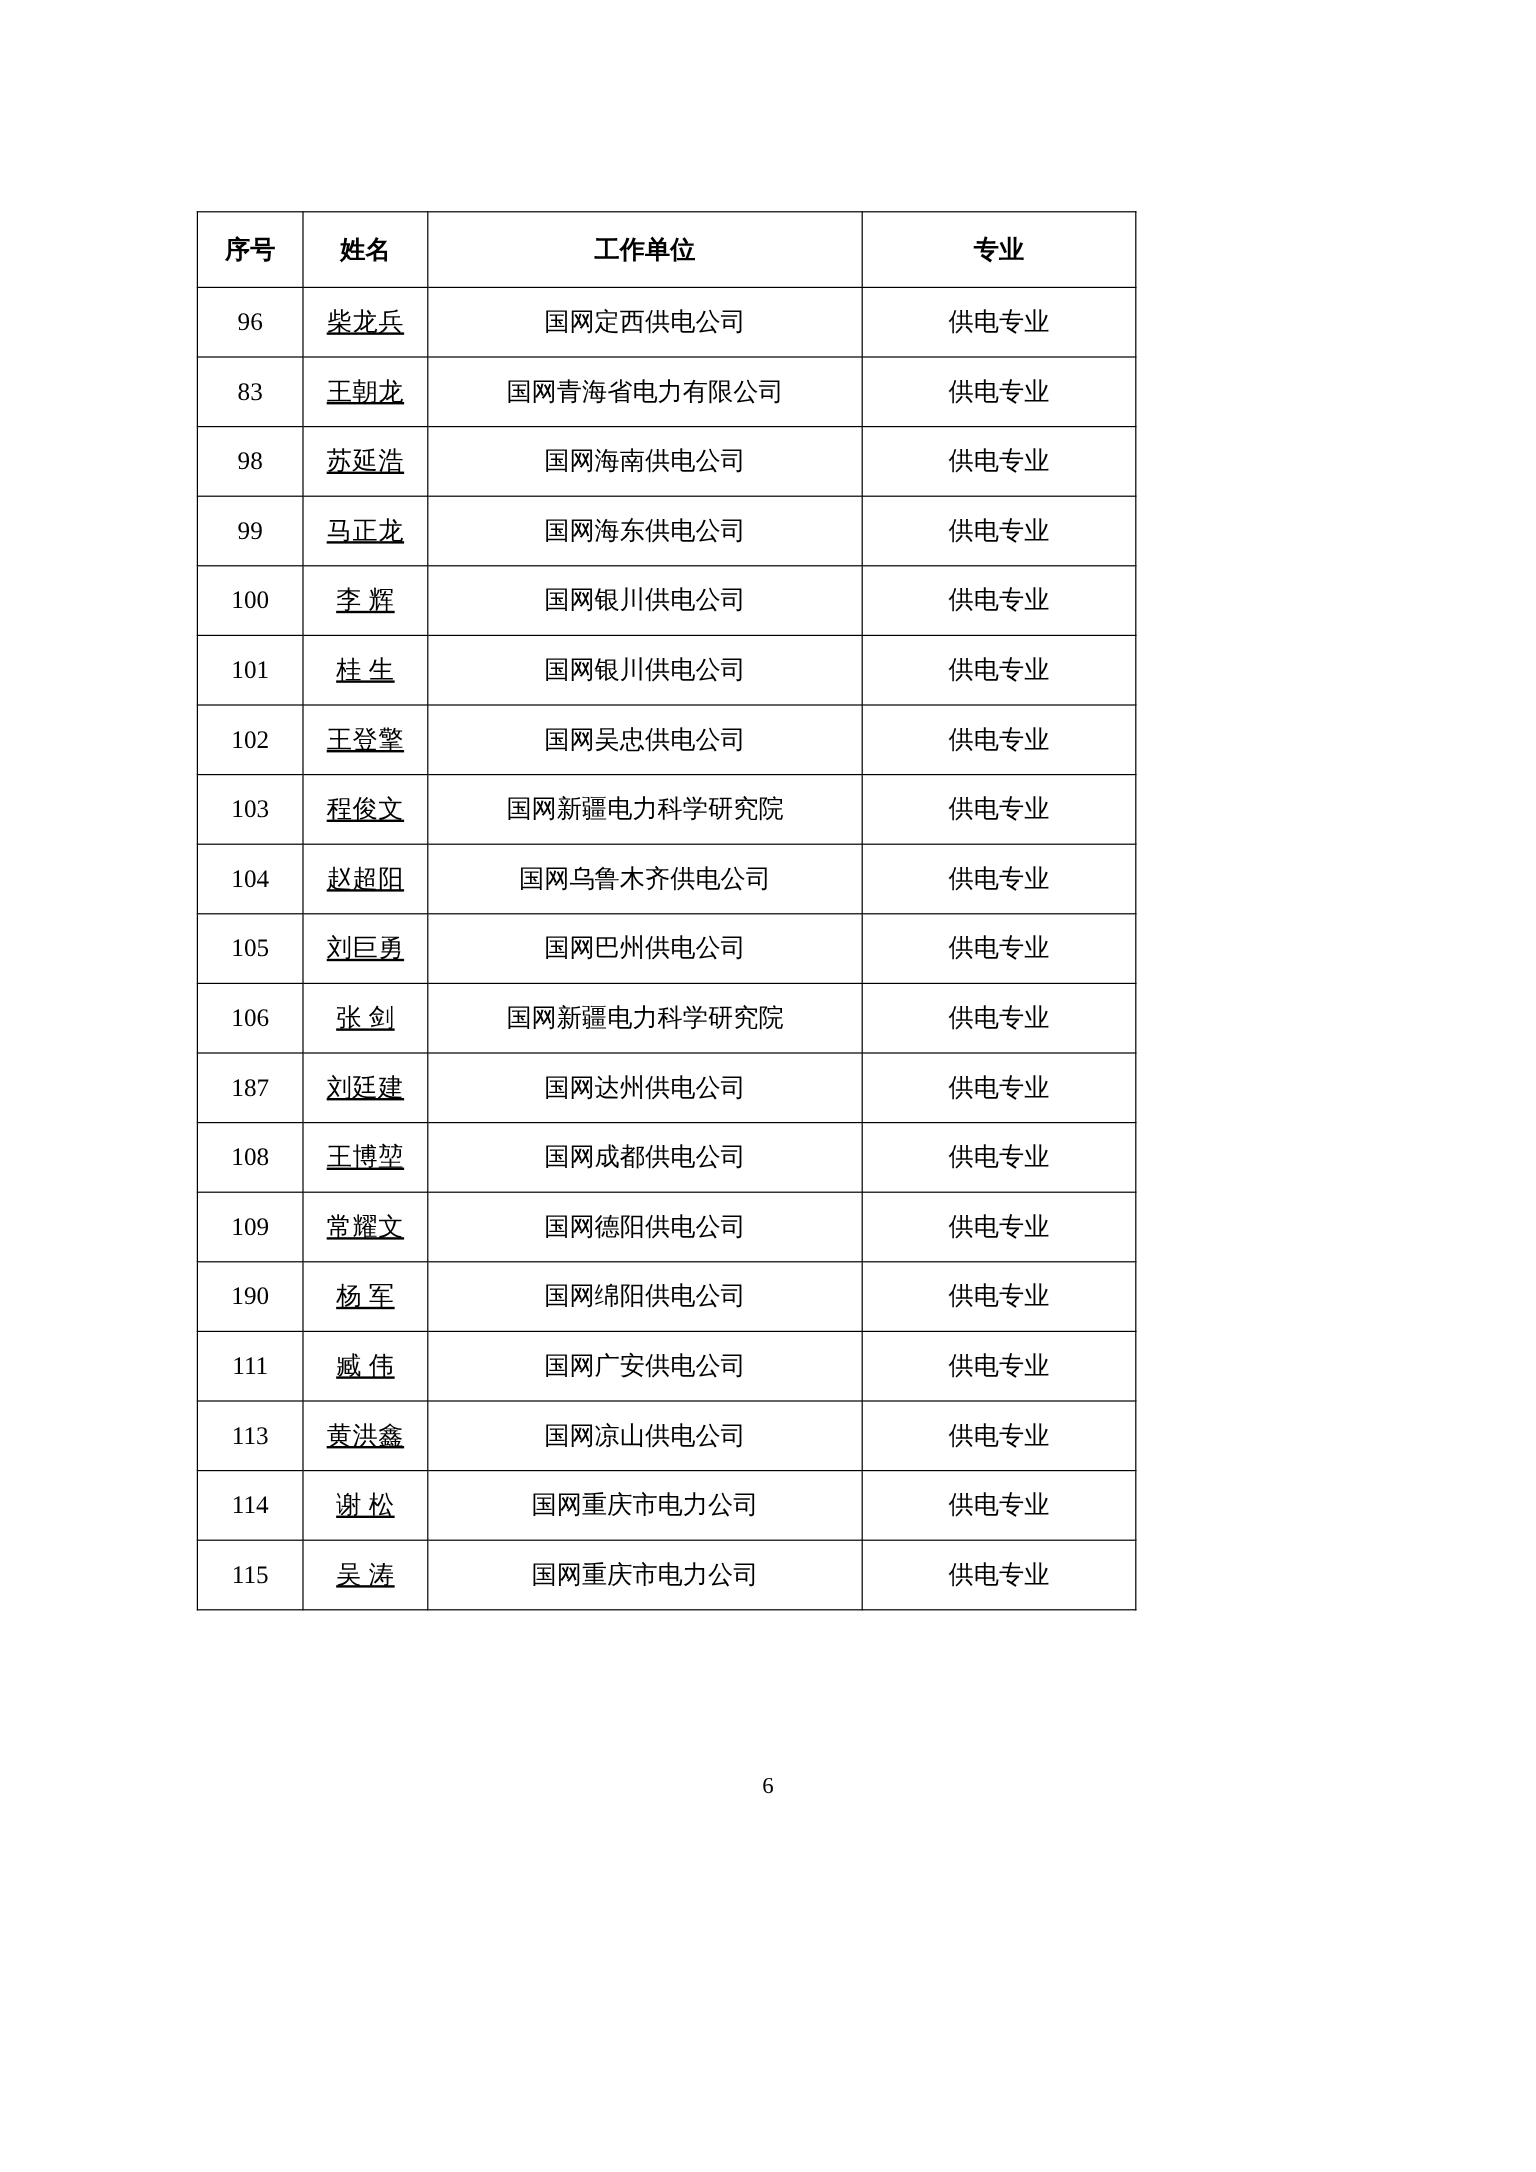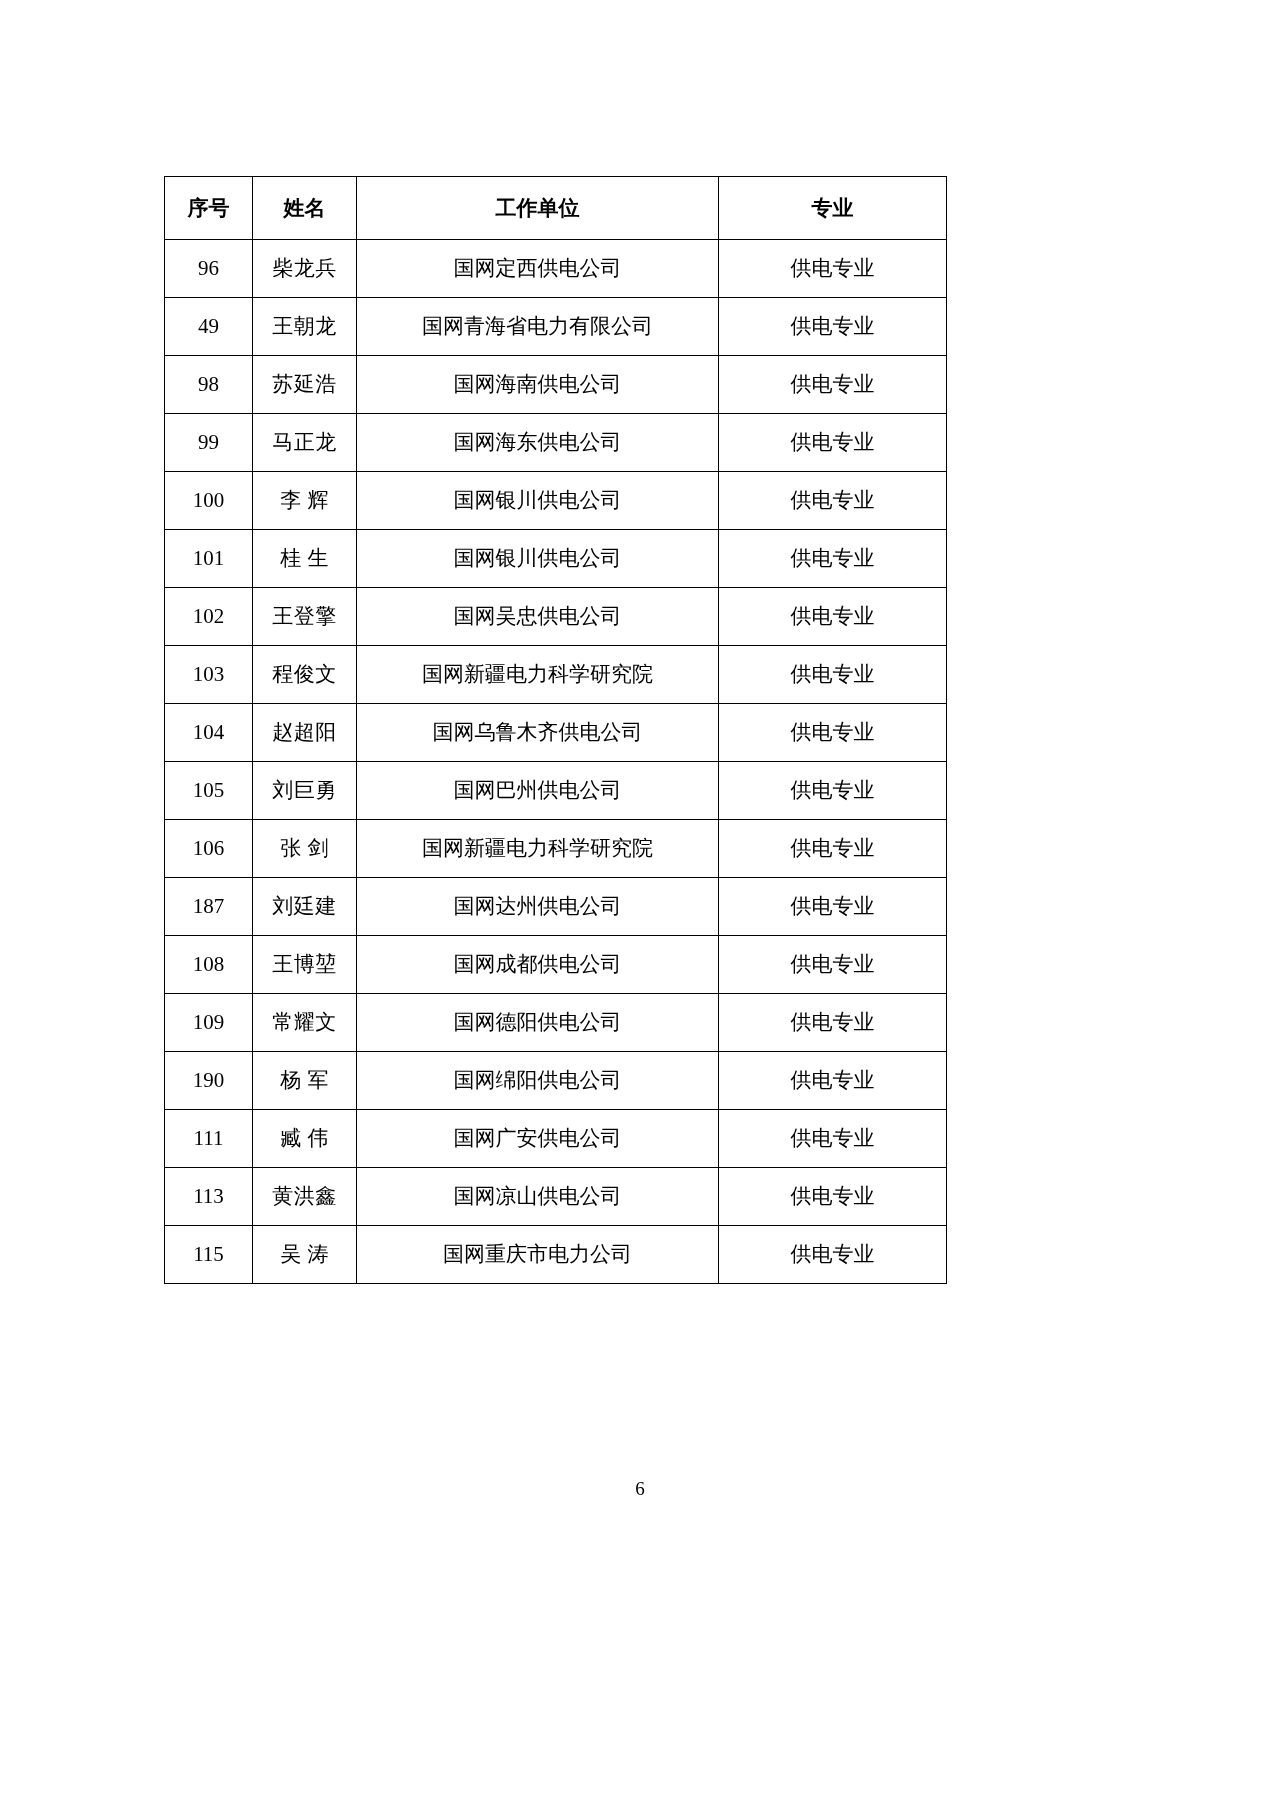--- a/index.html
+++ b/index.html
@@ -54,20 +54,21 @@
   col.c-name { width: 104px; }
   col.c-unit { width: 362px; }
   col.c-major { width: 228px; }
 
   td.seq {
     font-family: "Liberation Serif", serif;
     font-size: 21px;
   }
   td.name {
     letter-spacing: 0.5px;
+    text-decoration: underline;
   }
   .page-number {
     position: absolute;
     top: 1478px;
     left: 0;
     width: 1280px;
     text-align: center;
     font-family: "Liberation Serif", serif;
     font-size: 19px;
     color: #000;
@@ -95,21 +96,21 @@
         </tr>
       </thead>
       <tbody id="roster-body">
           <tr>
             <td class="seq">96</td>
             <td class="name">柴龙兵</td>
             <td>国网定西供电公司</td>
             <td>供电专业</td>
           </tr>
           <tr>
-            <td class="seq">49</td>
+            <td class="seq">83</td>
             <td class="name">王朝龙</td>
             <td>国网青海省电力有限公司</td>
             <td>供电专业</td>
           </tr>
           <tr>
             <td class="seq">98</td>
             <td class="name">苏延浩</td>
             <td>国网海南供电公司</td>
             <td>供电专业</td>
           </tr>
@@ -191,20 +192,26 @@
             <td>国网广安供电公司</td>
             <td>供电专业</td>
           </tr>
           <tr>
             <td class="seq">113</td>
             <td class="name">黄洪鑫</td>
             <td>国网凉山供电公司</td>
             <td>供电专业</td>
           </tr>
           <tr>
+            <td class="seq">114</td>
+            <td class="name">谢 松</td>
+            <td>国网重庆市电力公司</td>
+            <td>供电专业</td>
+          </tr>
+          <tr>
             <td class="seq">115</td>
             <td class="name">吴 涛</td>
             <td>国网重庆市电力公司</td>
             <td>供电专业</td>
           </tr>
         </tbody>
     </table>
   </div>
 
   <div class="page-number">6</div>

